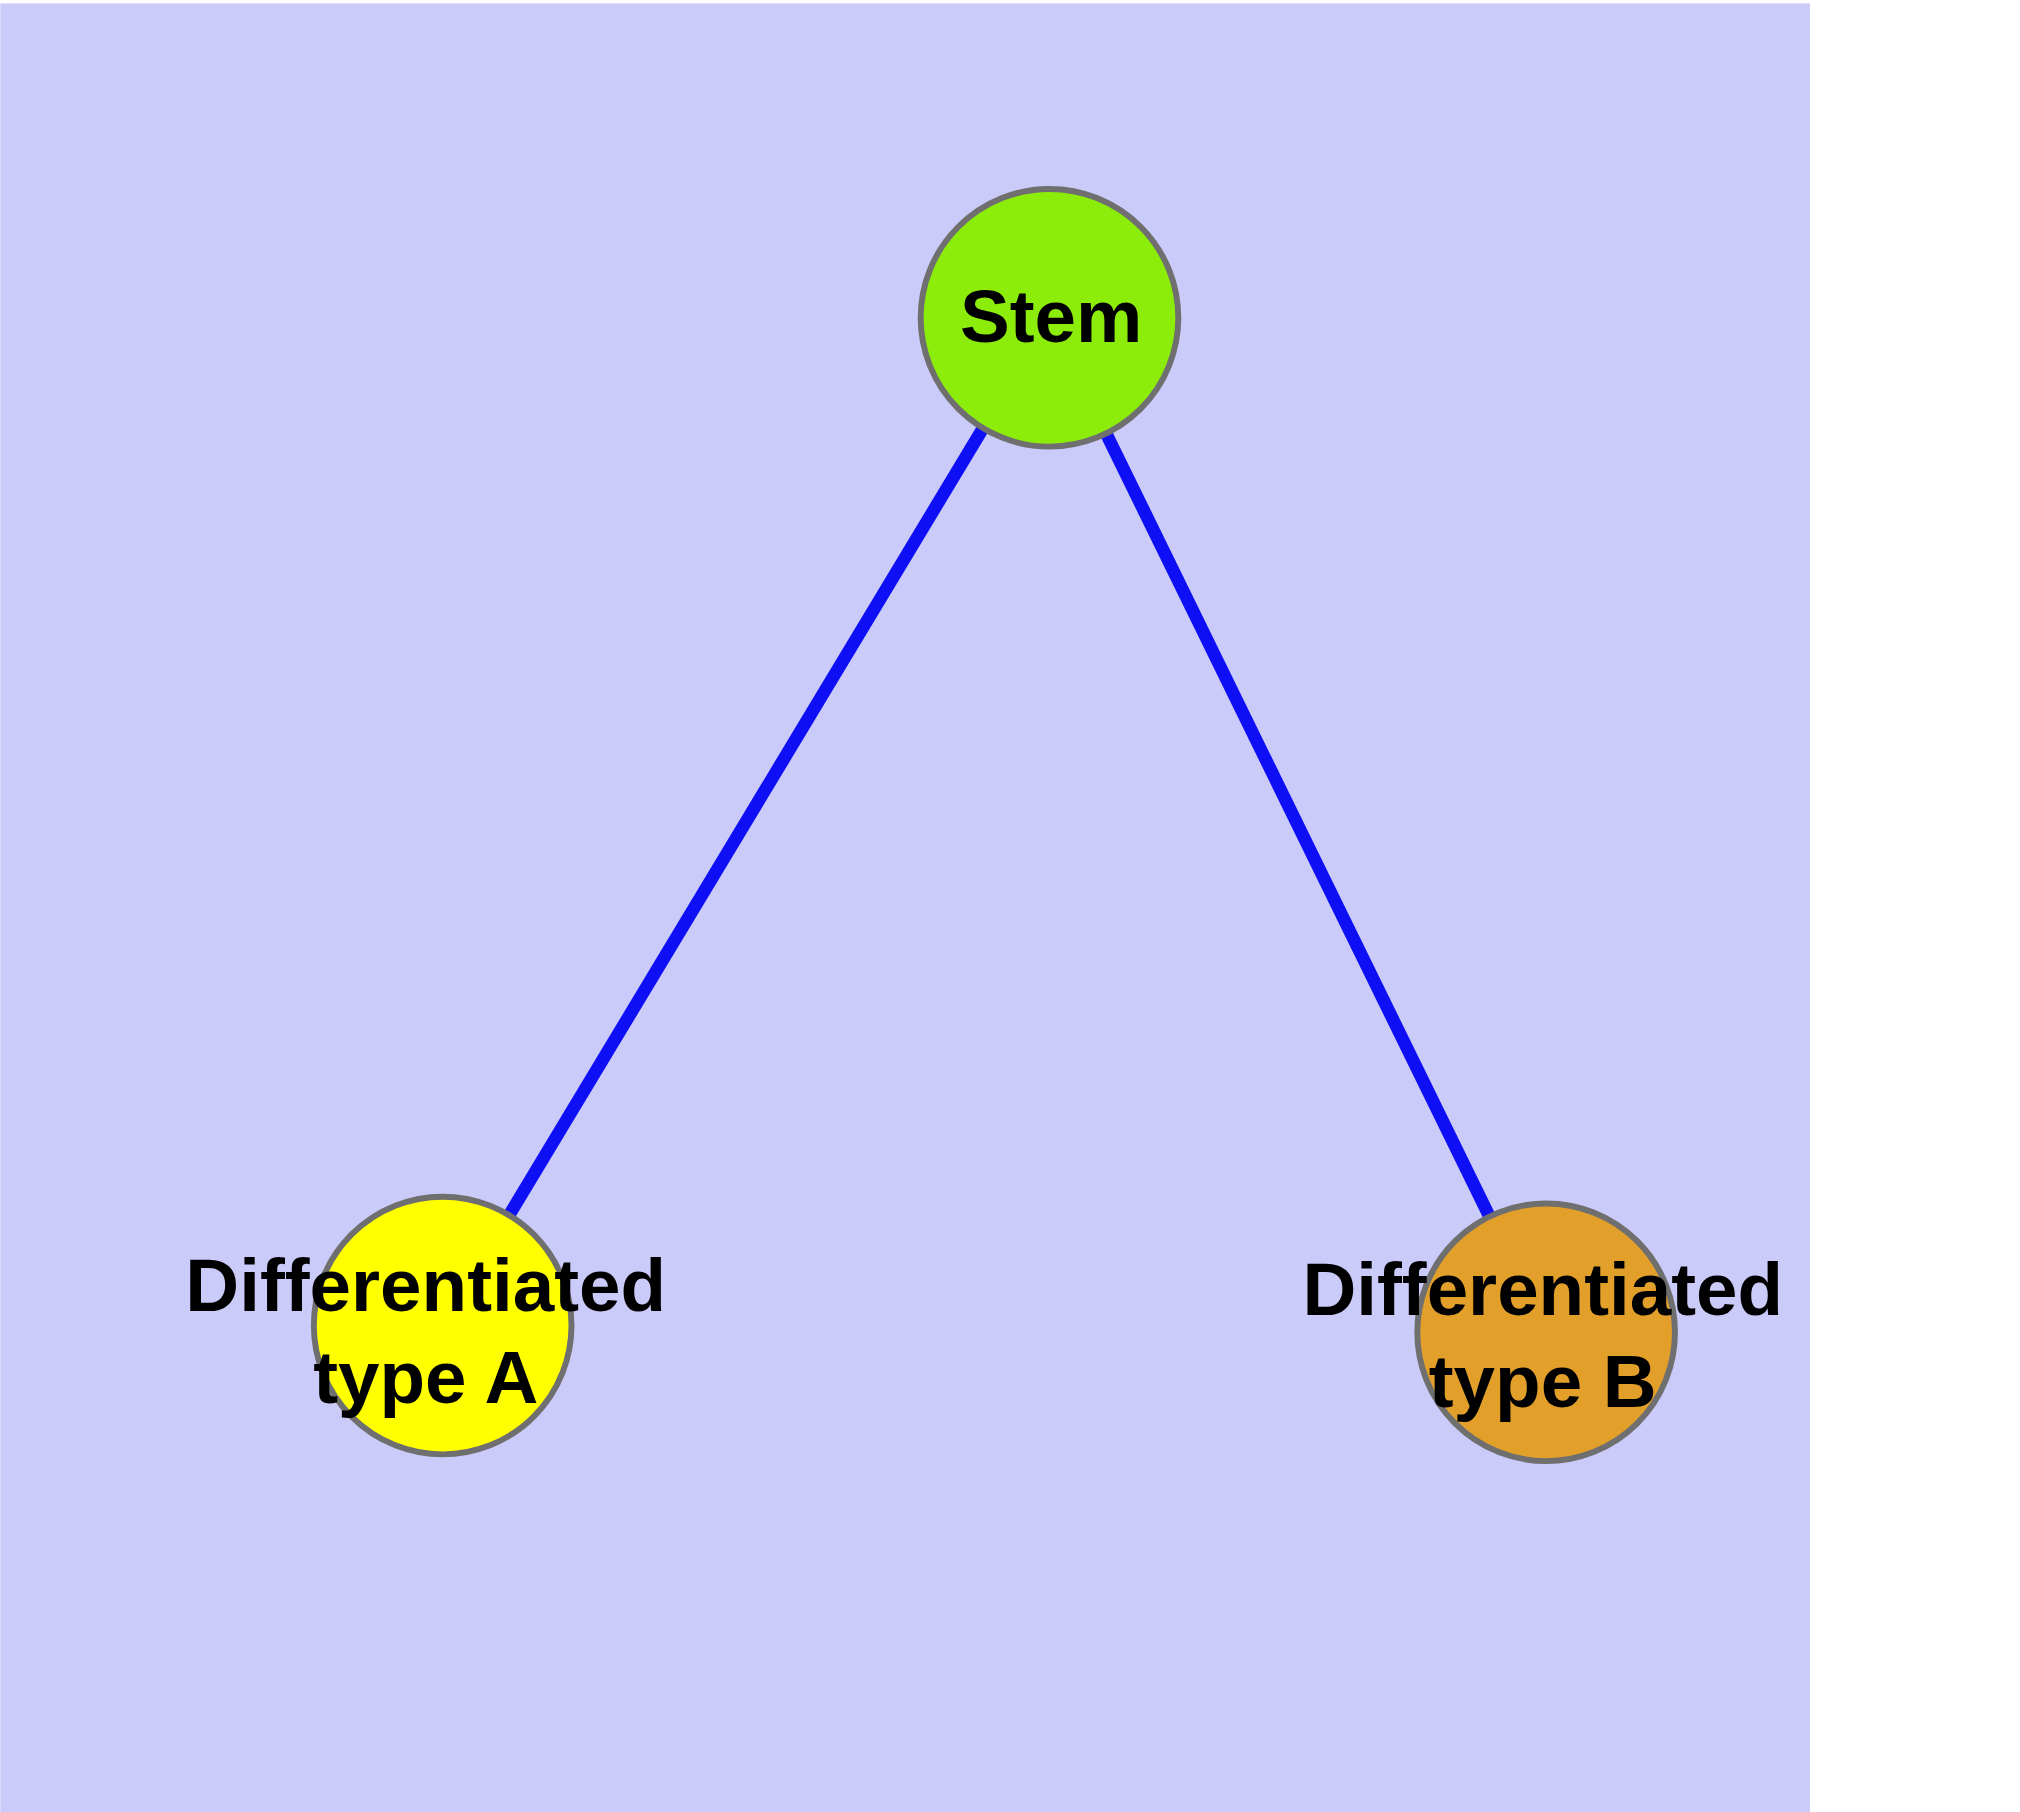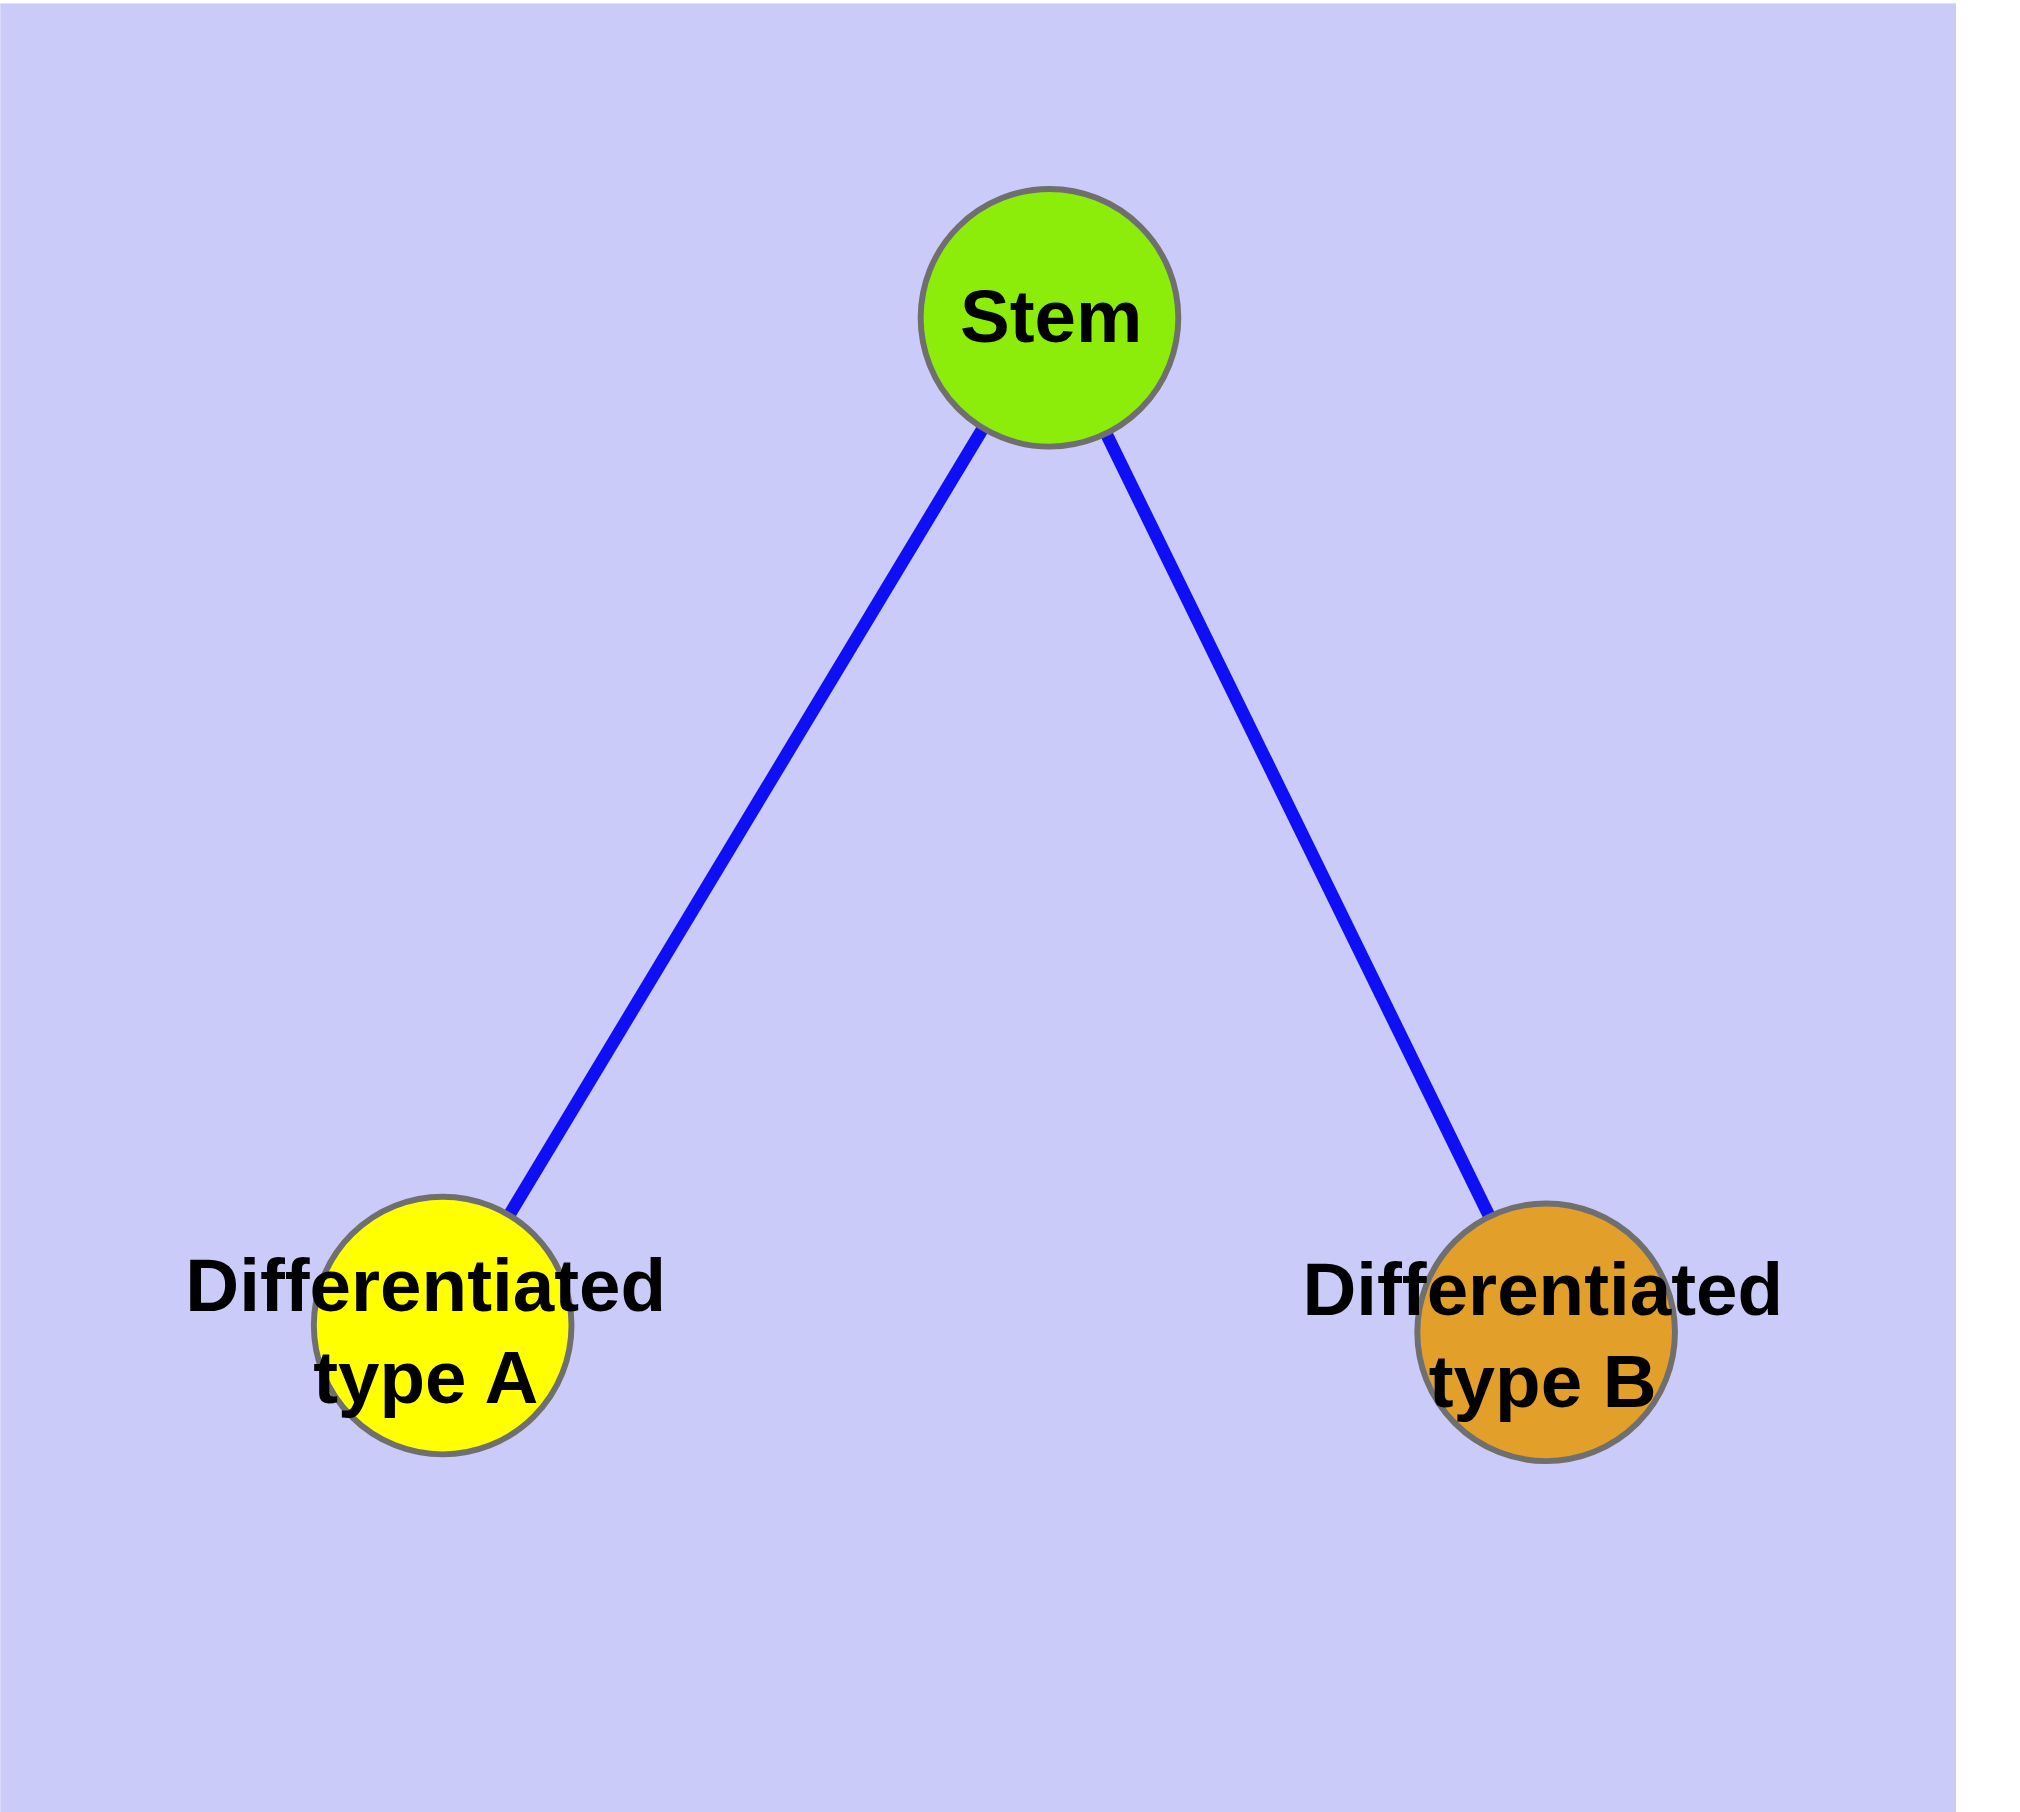--- a/index.html
+++ b/index.html
@@ -2,21 +2,21 @@
 <html style="font-size:13.6px"><head>
 <meta charset="utf-8">
 <style>
   html, body {
     margin: 0;
     padding: 0;
     background: #ffffff;
   }
   .stage {
     position: relative;
-    width: 1956px;
+    width: 1810px;
     height: 1812px;
     background: #ffffff;
     overflow: hidden;
     font-family: "Liberation Sans", sans-serif;
   }
   svg {
     display: block;
   }
   .node-label {
     font-family: "Liberation Sans", "DejaVu Sans", sans-serif;

